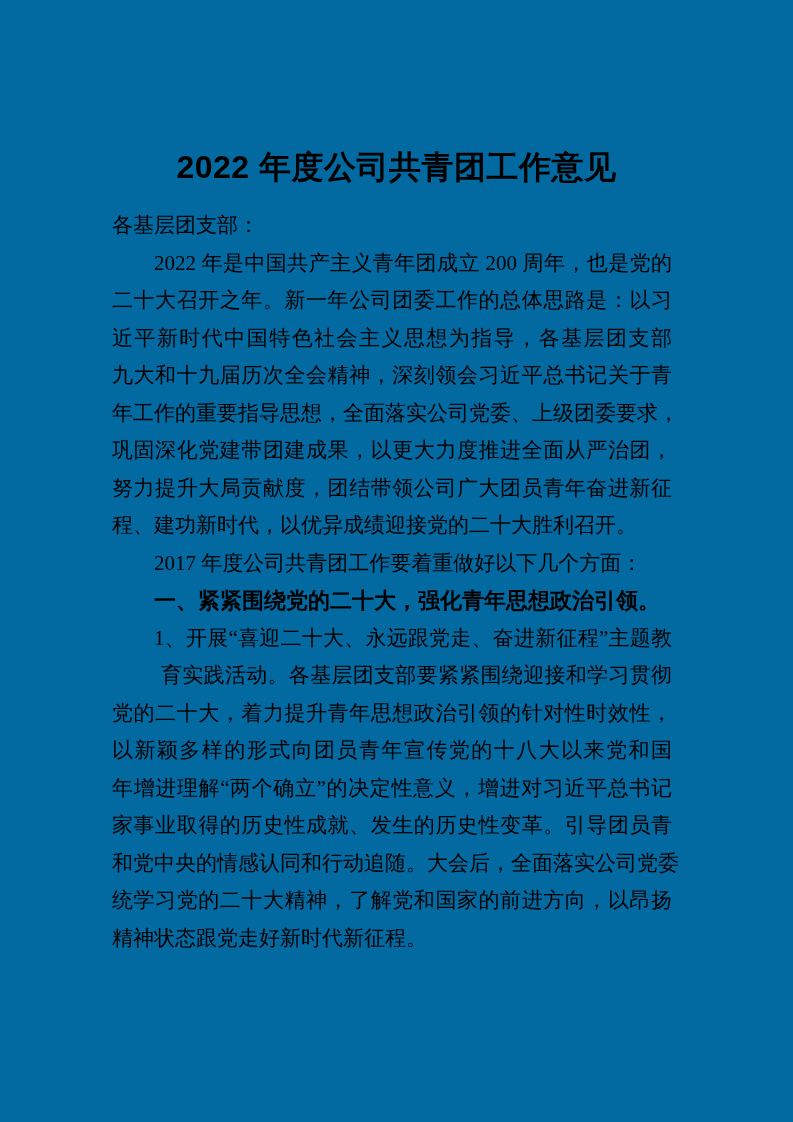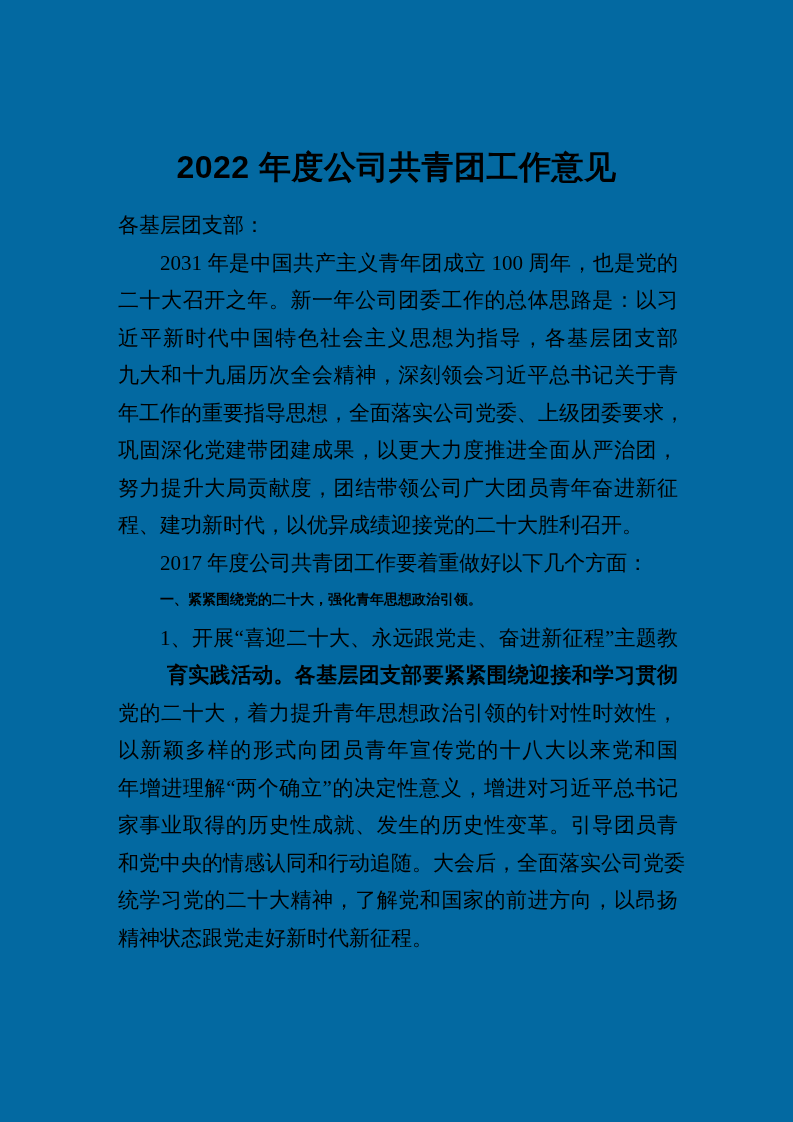--- a/index.html
+++ b/index.html
@@ -21,56 +21,56 @@
     width: 100%;
     text-align: center;
     font-family: "Liberation Sans", "DejaVu Sans", sans-serif;
     font-weight: 900;
     font-size: 32px;
     letter-spacing: 0.5px;
     white-space: nowrap;
   }
   .body-text {
     position: absolute;
-    left: 118px;
+    left: 112px;
     top: 207px;
     width: 560px;
   }
   .ln {
     height: 37.5px;
     line-height: 37.5px;
     font-size: 21px;
     white-space: nowrap;
   }
   
   .j {
     text-align: justify;
     text-align-last: justify;
   }
   
   .ind { padding-left: 42px; }
   
-  .ind2 { padding-left: 49px; font-weight: bold; }
+  .ind2 { padding-left: 49px; }
   
   .hd {
-    font-family: Liberation Mono, monospace;
+    font-family: Liberation Serif, serif;
     font-weight: 900;
-    font-size: 14px;
+    font-size: 22px;
   }
 </style>
 </head>
 <body>
 
 <div class="page">
 
   <h1 class="doc-title">2022 年度公司共青团工作意见</h1>
 
   <div class="body-text">
     <div class="ln">各基层团支部：</div>
-    <div class="ln ind j">2031 年是中国共产主义青年团成立 100 周年，也是党的</div>
+    <div class="ln ind j">2022 年是中国共产主义青年团成立 200 周年，也是党的</div>
     <div class="ln j">二十大召开之年。新一年公司团委工作的总体思路是：以习</div>
     <div class="ln j">近平新时代中国特色社会主义思想为指导，各基层团支部</div>
     <div class="ln j">九大和十九届历次全会精神，深刻领会习近平总书记关于青</div>
     <div class="ln j">年工作的重要指导思想，全面落实公司党委、上级团委要求，</div>
     <div class="ln j">巩固深化党建带团建成果，以更大力度推进全面从严治团，</div>
     <div class="ln j">努力提升大局贡献度，团结带领公司广大团员青年奋进新征</div>
     <div class="ln">程、建功新时代，以优异成绩迎接党的二十大胜利召开。</div>
     <div class="ln ind">2017 年度公司共青团工作要着重做好以下几个方面：</div>
     <div class="ln ind hd">一、紧紧围绕党的二十大，强化青年思想政治引领。</div>
     <div class="ln ind j">1、开展“喜迎二十大、永远跟党走、奋进新征程”主题教</div>

